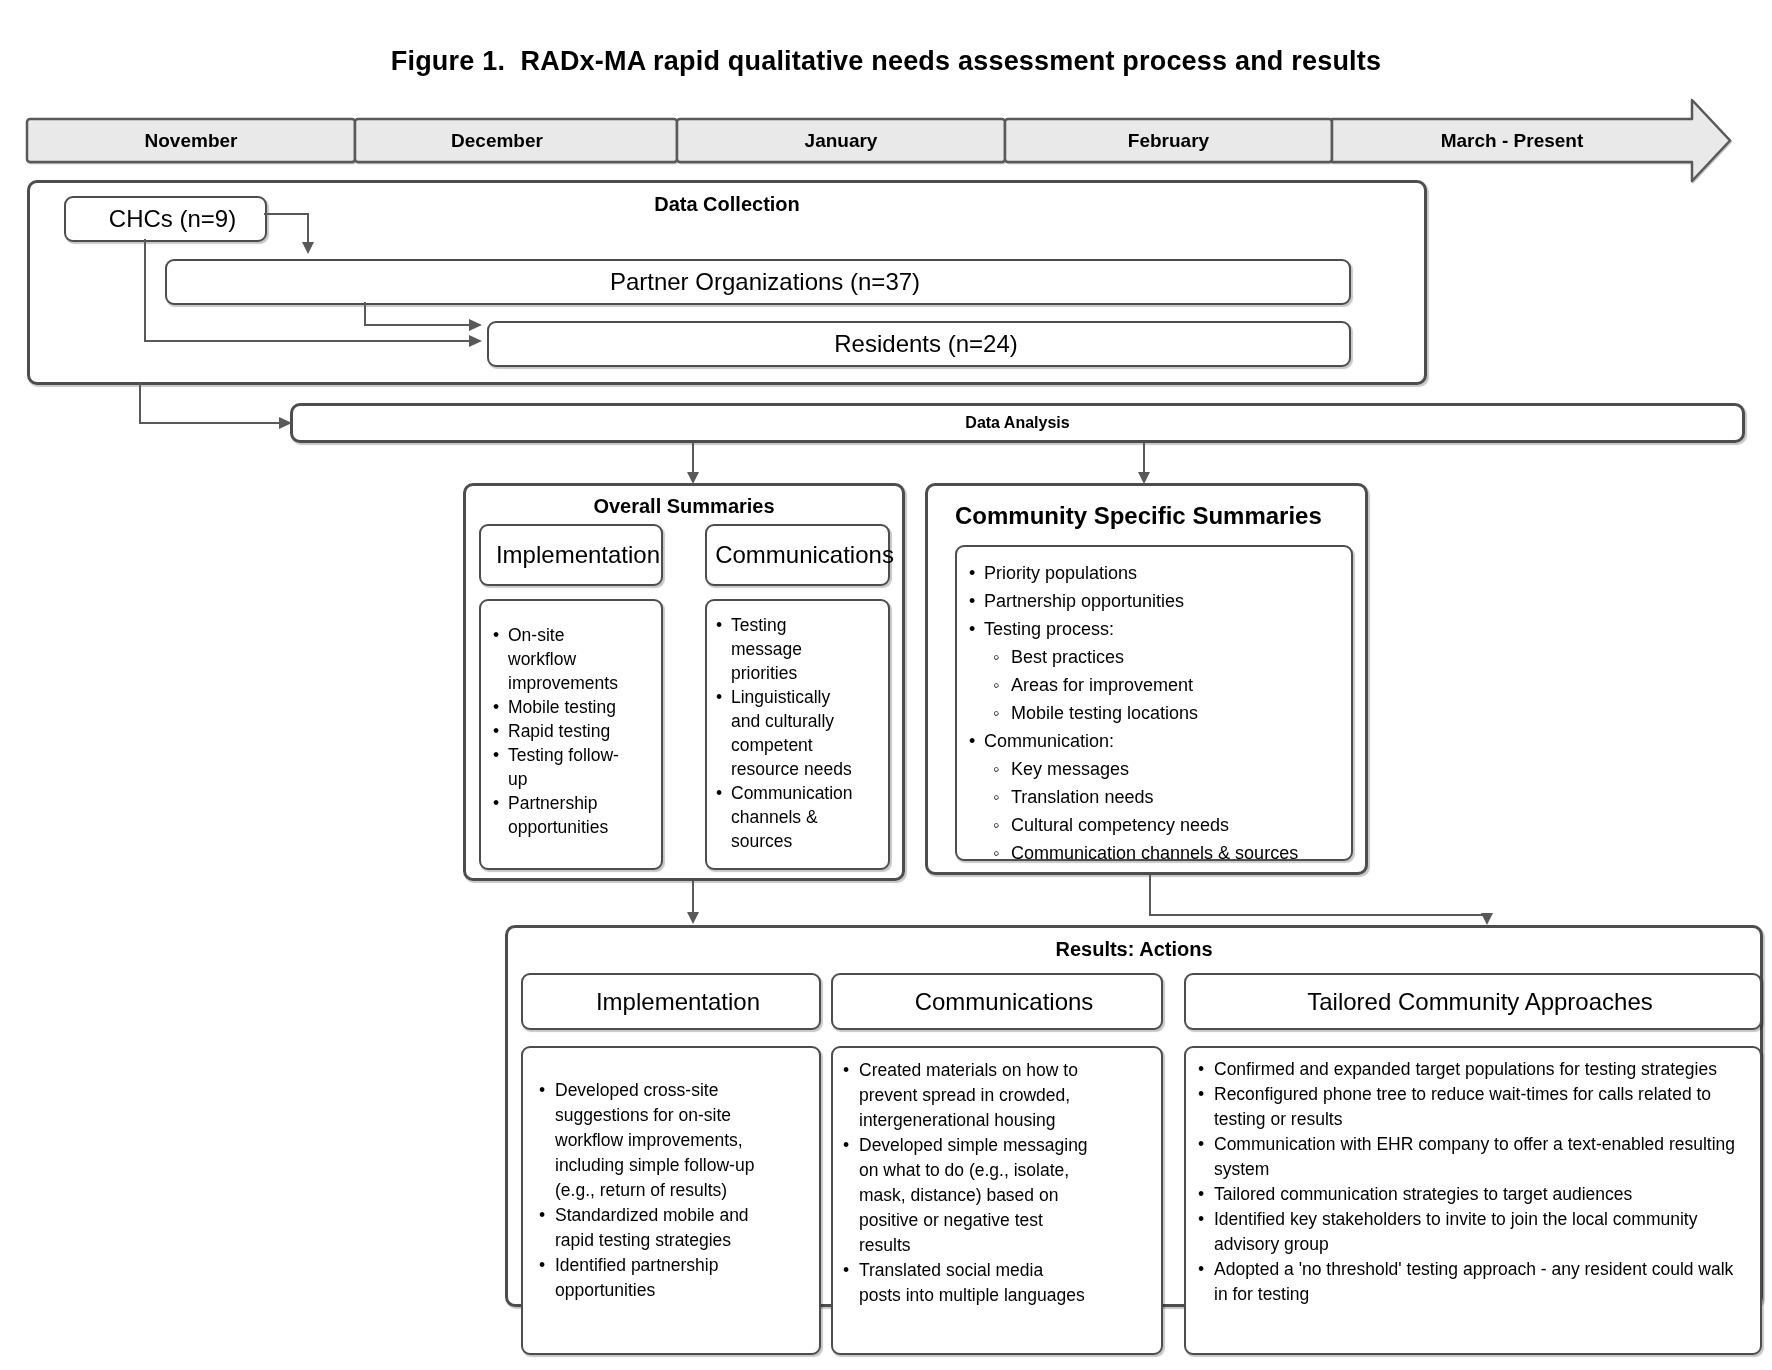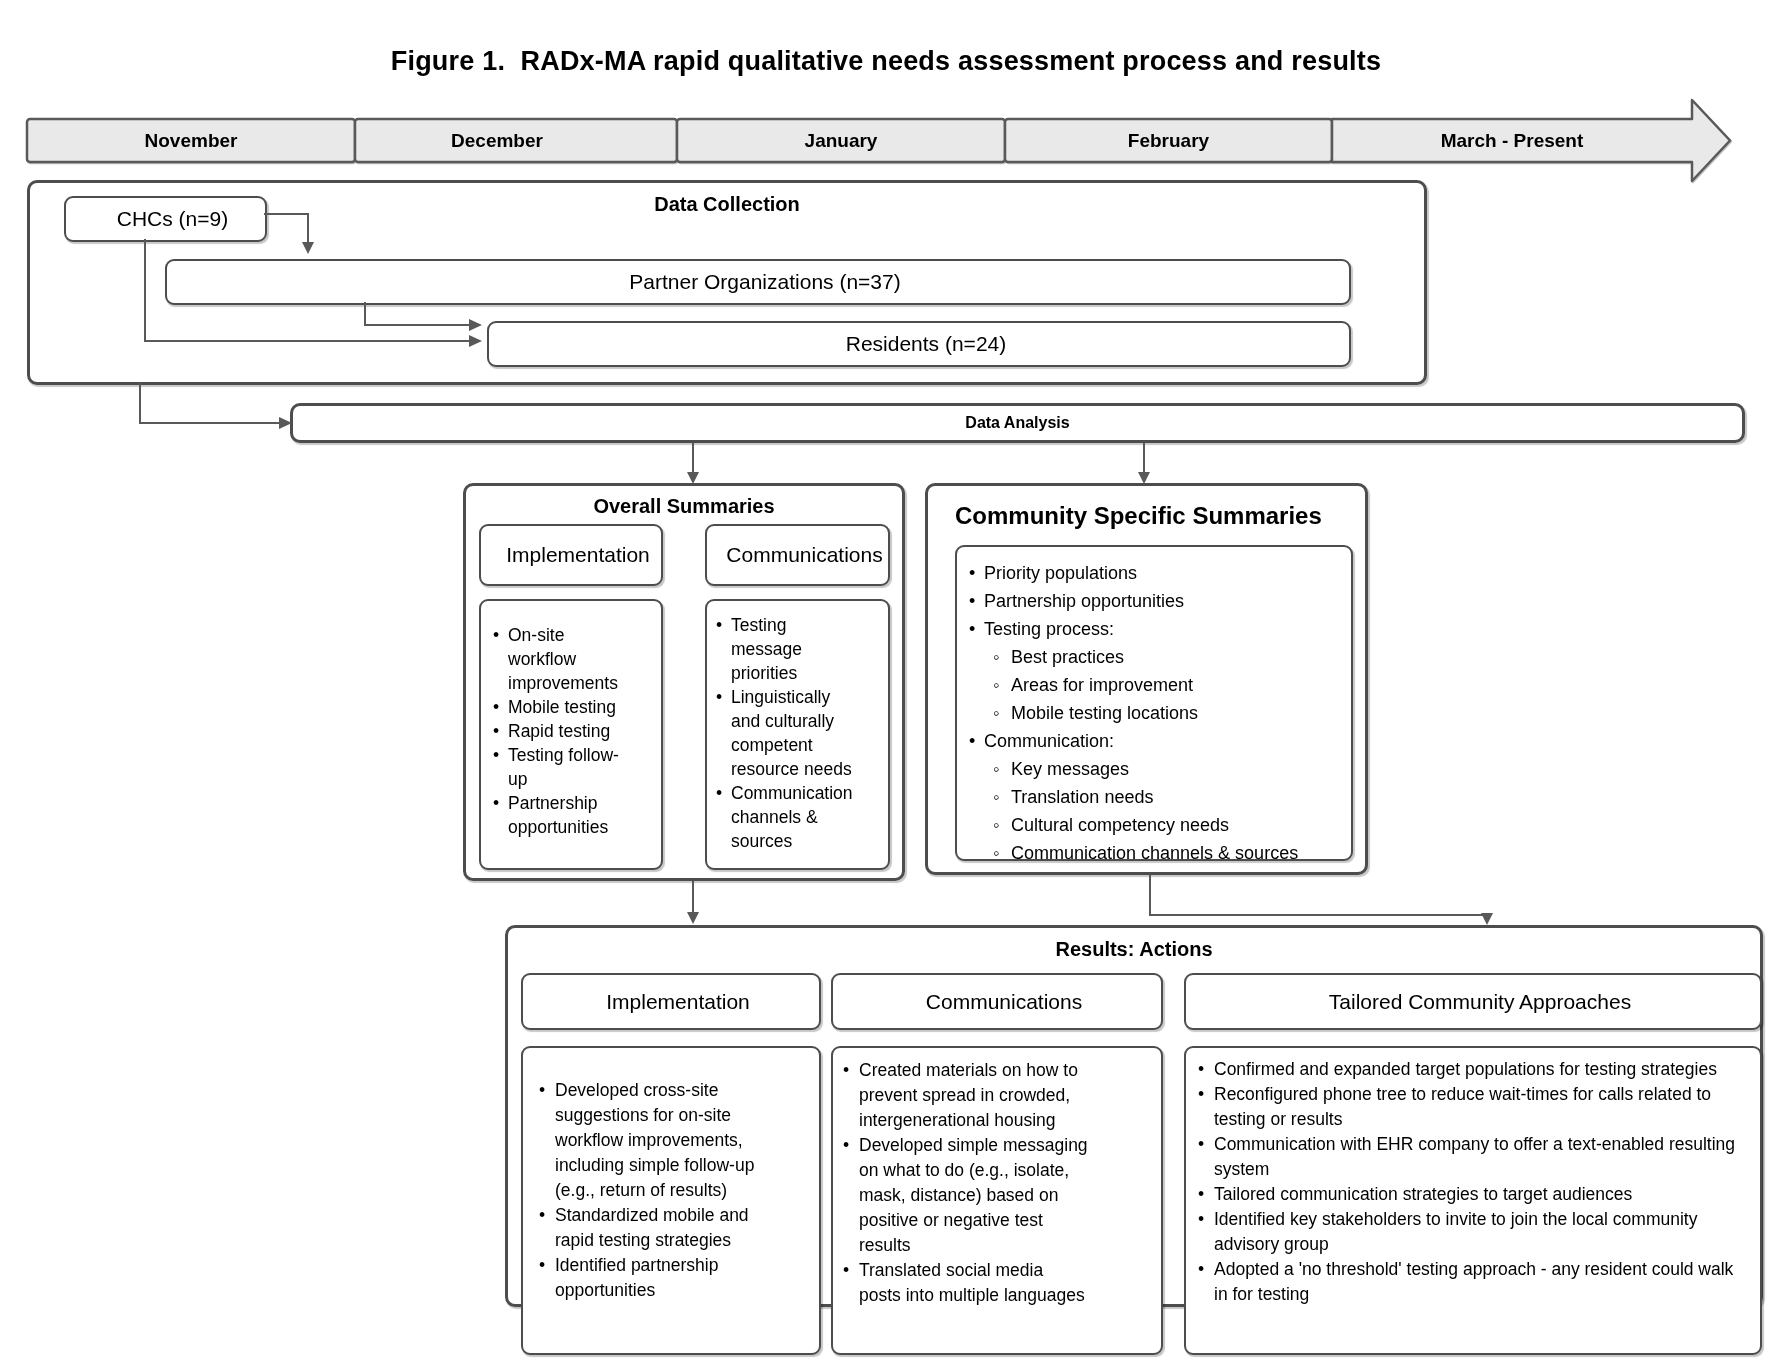--- a/index.html
+++ b/index.html
@@ -16,21 +16,21 @@
     top:119px;height:43px;display:flex;align-items:center;justify-content:center;
     font-size:19px;font-weight:bold;z-index:4;
   }
   .box{
     position:absolute;box-sizing:border-box;background:#ffffff;
     border:3px solid #4d4d4d;border-radius:10px;
     box-shadow:1.5px 2px 1px rgba(0,0,0,0.22);
   }
   .box.thin{border-width:2.5px;border-radius:9px;}
   .cc{display:flex;align-items:center;justify-content:center;text-align:center;}
-  .node-label{font-size:21px;padding-left:14px;}
+  .node-label{font-size:24px;padding-left:14px;}
   .section-title{
     position:absolute;left:0;width:100%;text-align:center;
     font-size:20px;font-weight:bold;
   }
   .list{position:absolute;box-sizing:border-box;overflow:hidden;}
   .li{display:flex;align-items:flex-start;}
   .blt{flex:0 0 16px;}
   .txt{flex:0 1 auto;}
   .li.sub{padding-left:24px;}
   .li.sub .blt{flex:0 0 18px;}

